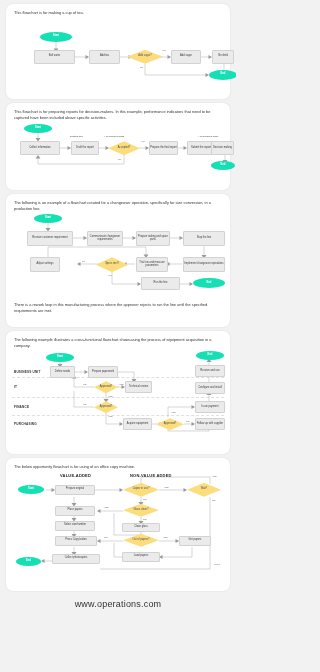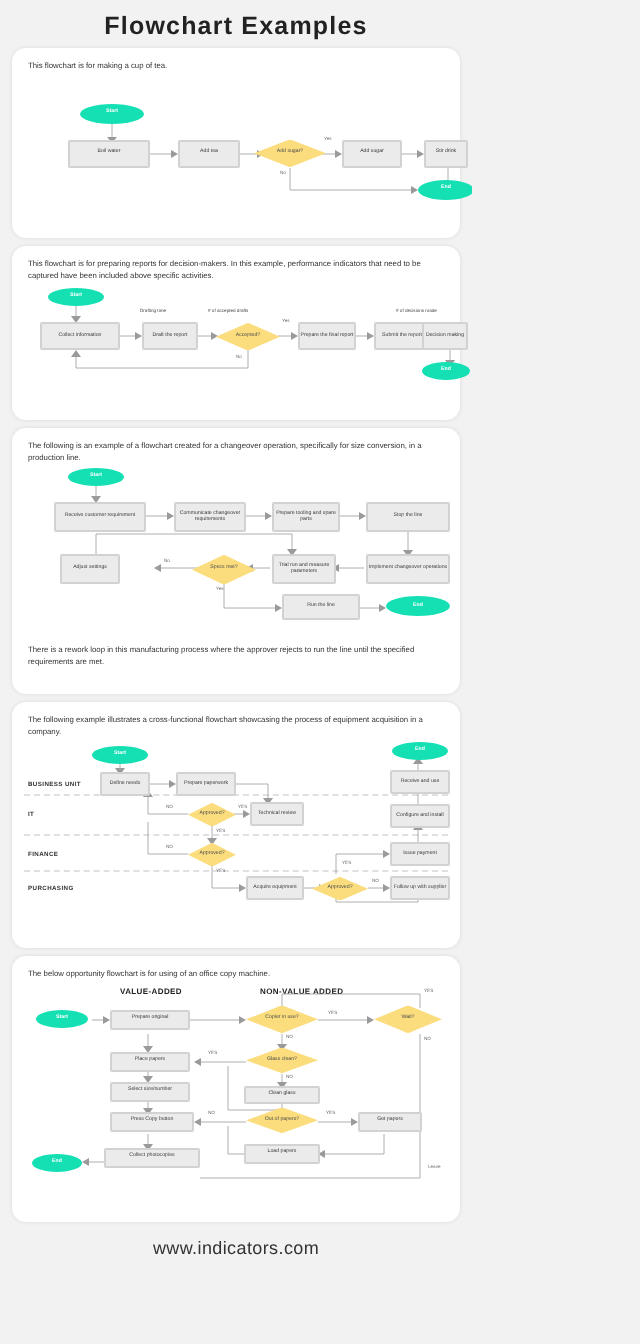--- a/index.html
+++ b/index.html
@@ -20,21 +20,20 @@
   .lane{position:absolute;font-size:3.1px;font-weight:bold;color:#333;letter-spacing:.2px;}
   .colhead{position:absolute;font-size:4px;font-weight:bold;color:#222;letter-spacing:.2px;}
   svg.wires{position:absolute;left:0;top:0;overflow:visible;}
   .lane-line{position:absolute;height:0;border-top:0.3px dashed #e0e0e0;left:0;right:0;}
 </style>
 </head>
 <body>
 
 <div class="page">
 
-  <div class="title">Flowchart  Examples</div>
 
   <div class="card" style="height:84px;">
     <div class="desc">This flowchart is for making a cup of tea.</div>
     <div class="fc" style="height:62px;">
       <svg class="wires" width="222" height="62">
         <g stroke="#9a9a9a" stroke-width="0.4" fill="none">
           <path d="M44,23 L44,31"></path>
             <path d="M41.5,29.5 L44,32.5 L46.5,29.5" fill="#9a9a9a" stroke="none"></path>
           <path d="M63,38 L76,38"></path>
             <path d="M73.5,36 L77,38 L73.5,40" fill="#9a9a9a" stroke="none"></path>
@@ -382,14 +381,14 @@
       <div class="lbl" style="left:200px;top:26px;">NO</div>
       <div class="lbl" style="left:131px;top:25px;">NO</div>
       <div class="lbl" style="left:92px;top:33px;">YES</div>
       <div class="lbl" style="left:131px;top:45px;">NO</div>
       <div class="lbl" style="left:92px;top:63px;">NO</div>
       <div class="lbl" style="left:151px;top:63px;">YES</div>
       <div class="lbl" style="left:202px;top:90px;">Leave</div>
     </div>
   </div>
 
-  <div class="footer">www.indicators.com</div>
+  <div class="footer">www.operations.com</div>
 </div>
 
 </body></html>

